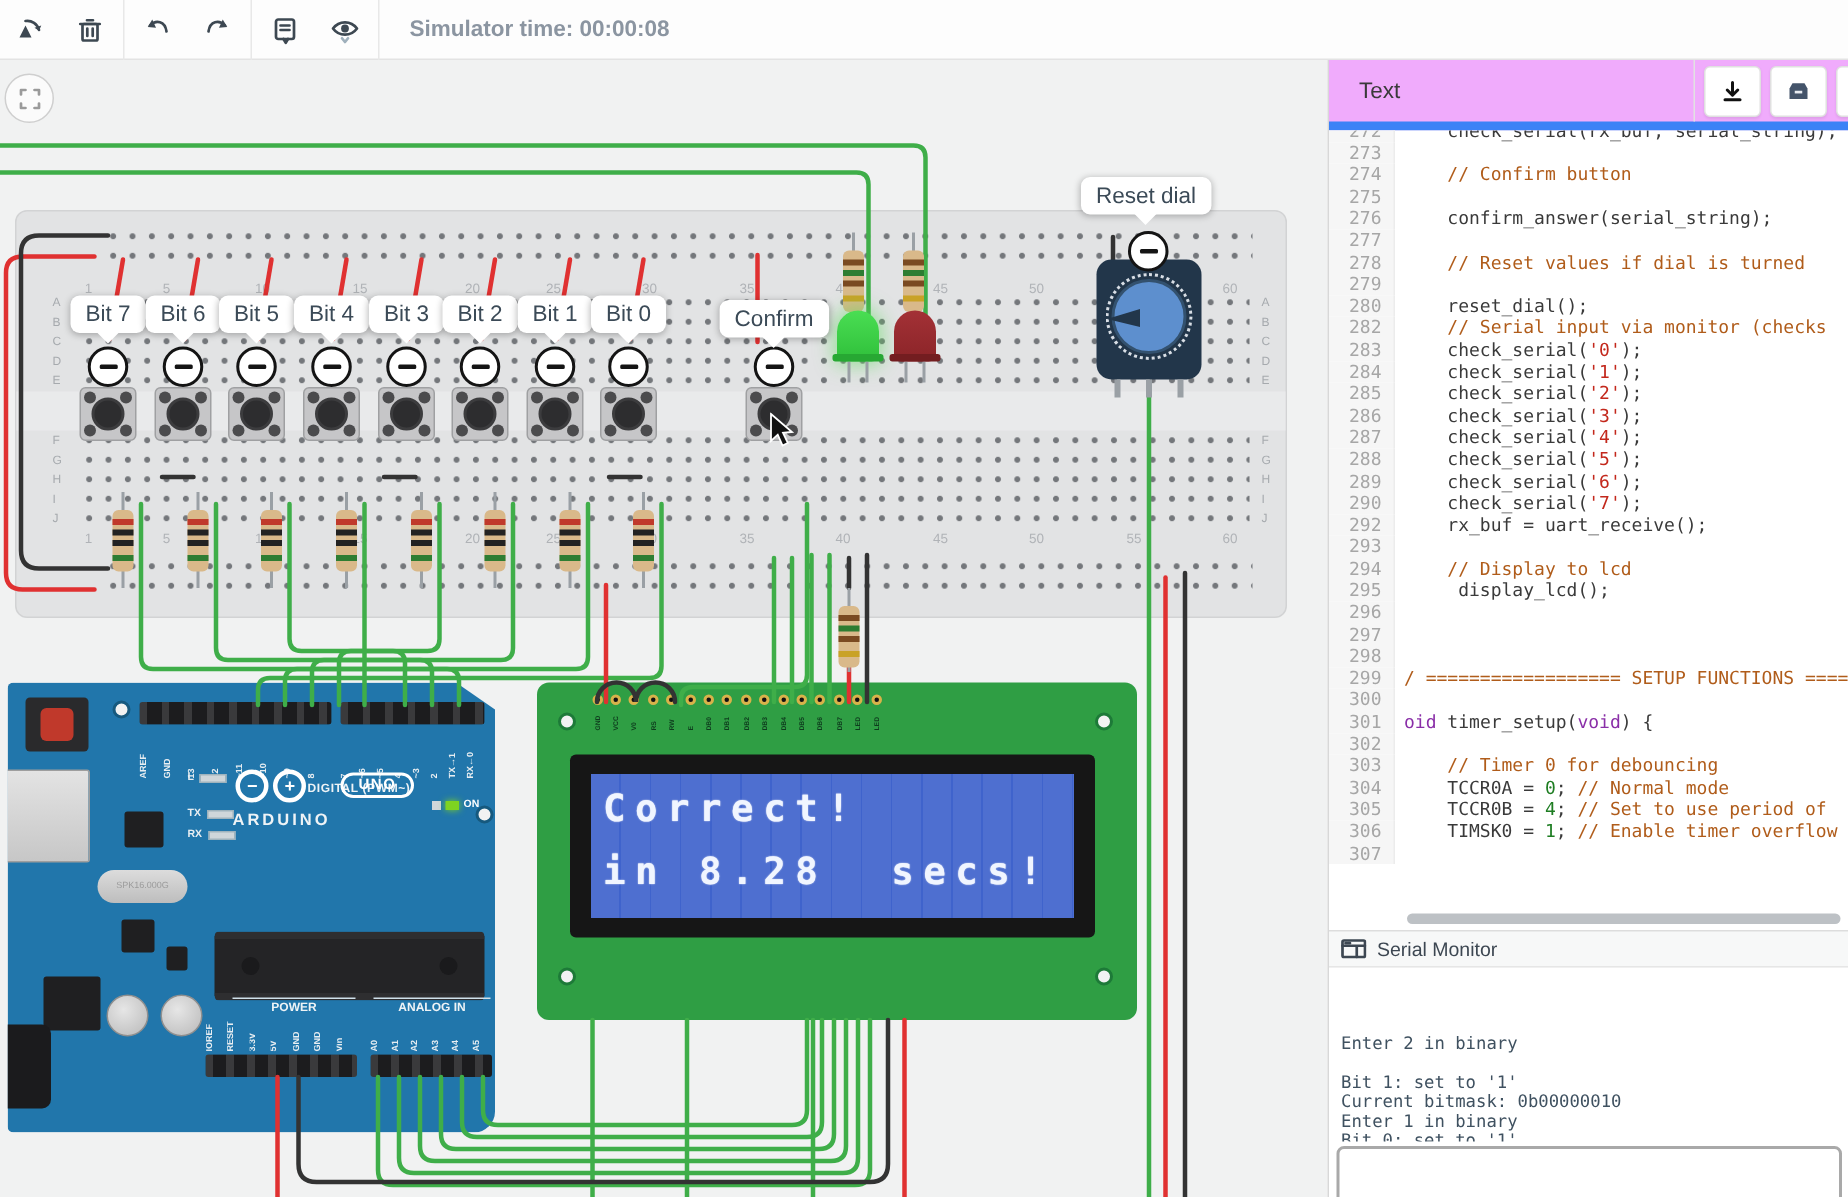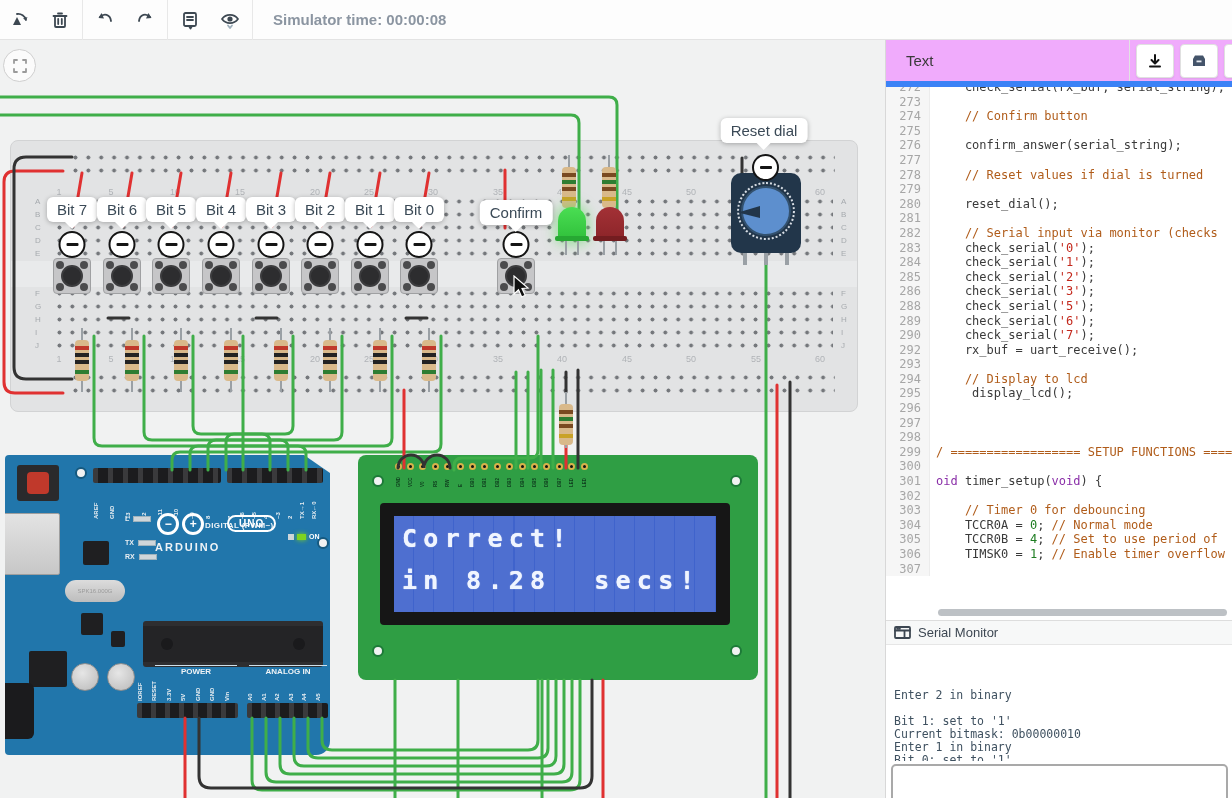--- a/index.html
+++ b/index.html
@@ -818,26 +818,26 @@
     <div id="code-lines">
         <div class="code-row"><span class="ln">272</span><span class="ct"><span class="tx">    check_serial(rx_buf, serial_string);</span></span></div>
         <div class="code-row"><span class="ln">273</span><span class="ct">&nbsp;</span></div>
         <div class="code-row"><span class="ln">274</span><span class="ct"><span class="cm">    // Confirm button</span></span></div>
         <div class="code-row"><span class="ln">275</span><span class="ct">&nbsp;</span></div>
         <div class="code-row"><span class="ln">276</span><span class="ct"><span class="tx">    confirm_answer(serial_string);</span></span></div>
         <div class="code-row"><span class="ln">277</span><span class="ct">&nbsp;</span></div>
         <div class="code-row"><span class="ln">278</span><span class="ct"><span class="cm">    // Reset values if dial is turned</span></span></div>
         <div class="code-row"><span class="ln">279</span><span class="ct">&nbsp;</span></div>
         <div class="code-row"><span class="ln">280</span><span class="ct"><span class="tx">    reset_dial();</span></span></div>
-        <div class="code-row"><span class="ln">281</span><span class="ct">&nbsp;</span></div>
         <div class="code-row"><span class="ln">282</span><span class="ct"><span class="cm">    // Serial input via monitor (checks</span></span></div>
         <div class="code-row"><span class="ln">283</span><span class="ct"><span class="tx">    check_serial(</span><span class="st">'0'</span><span class="tx">);</span></span></div>
         <div class="code-row"><span class="ln">284</span><span class="ct"><span class="tx">    check_serial(</span><span class="st">'1'</span><span class="tx">);</span></span></div>
         <div class="code-row"><span class="ln">285</span><span class="ct"><span class="tx">    check_serial(</span><span class="st">'2'</span><span class="tx">);</span></span></div>
         <div class="code-row"><span class="ln">286</span><span class="ct"><span class="tx">    check_serial(</span><span class="st">'3'</span><span class="tx">);</span></span></div>
+        <div class="code-row"><span class="ln">287</span><span class="ct"><span class="tx">    check_serial(</span><span class="st">'4'</span><span class="tx">);</span></span></div>
         <div class="code-row"><span class="ln">288</span><span class="ct"><span class="tx">    check_serial(</span><span class="st">'5'</span><span class="tx">);</span></span></div>
         <div class="code-row"><span class="ln">289</span><span class="ct"><span class="tx">    check_serial(</span><span class="st">'6'</span><span class="tx">);</span></span></div>
         <div class="code-row"><span class="ln">290</span><span class="ct"><span class="tx">    check_serial(</span><span class="st">'7'</span><span class="tx">);</span></span></div>
         <div class="code-row"><span class="ln">292</span><span class="ct"><span class="tx">    rx_buf = uart_receive();</span></span></div>
         <div class="code-row"><span class="ln">293</span><span class="ct">&nbsp;</span></div>
         <div class="code-row"><span class="ln">294</span><span class="ct"><span class="cm">    // Display to lcd</span></span></div>
         <div class="code-row"><span class="ln">295</span><span class="ct"><span class="tx">     display_lcd();</span></span></div>
         <div class="code-row"><span class="ln">296</span><span class="ct">&nbsp;</span></div>
         <div class="code-row"><span class="ln">297</span><span class="ct">&nbsp;</span></div>
         <div class="code-row"><span class="ln">298</span><span class="ct">&nbsp;</span></div>

